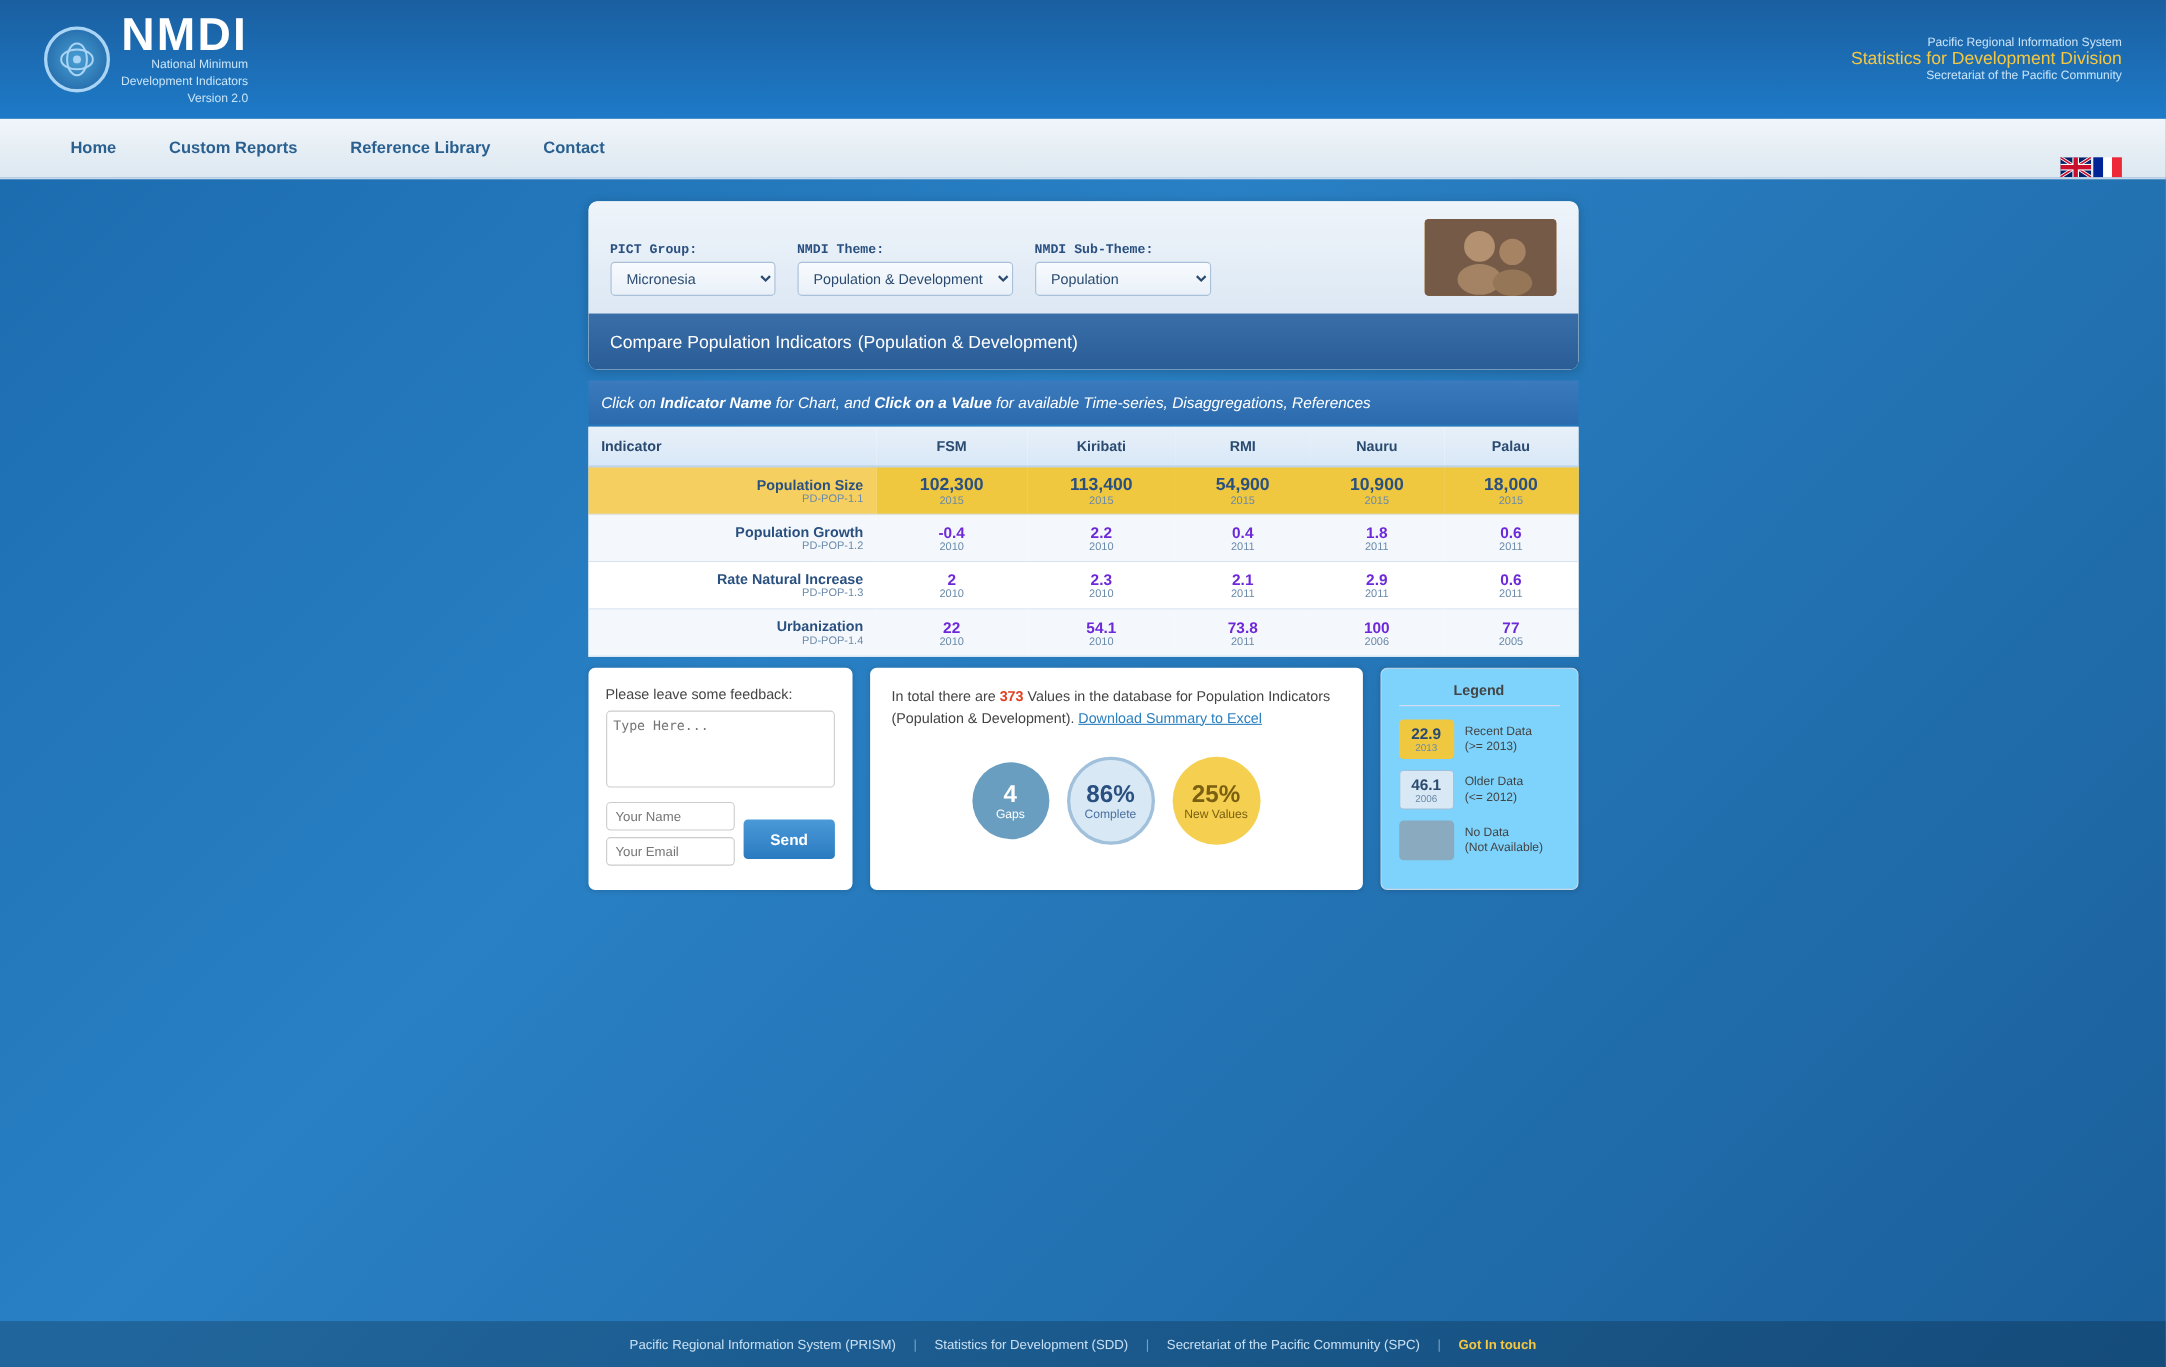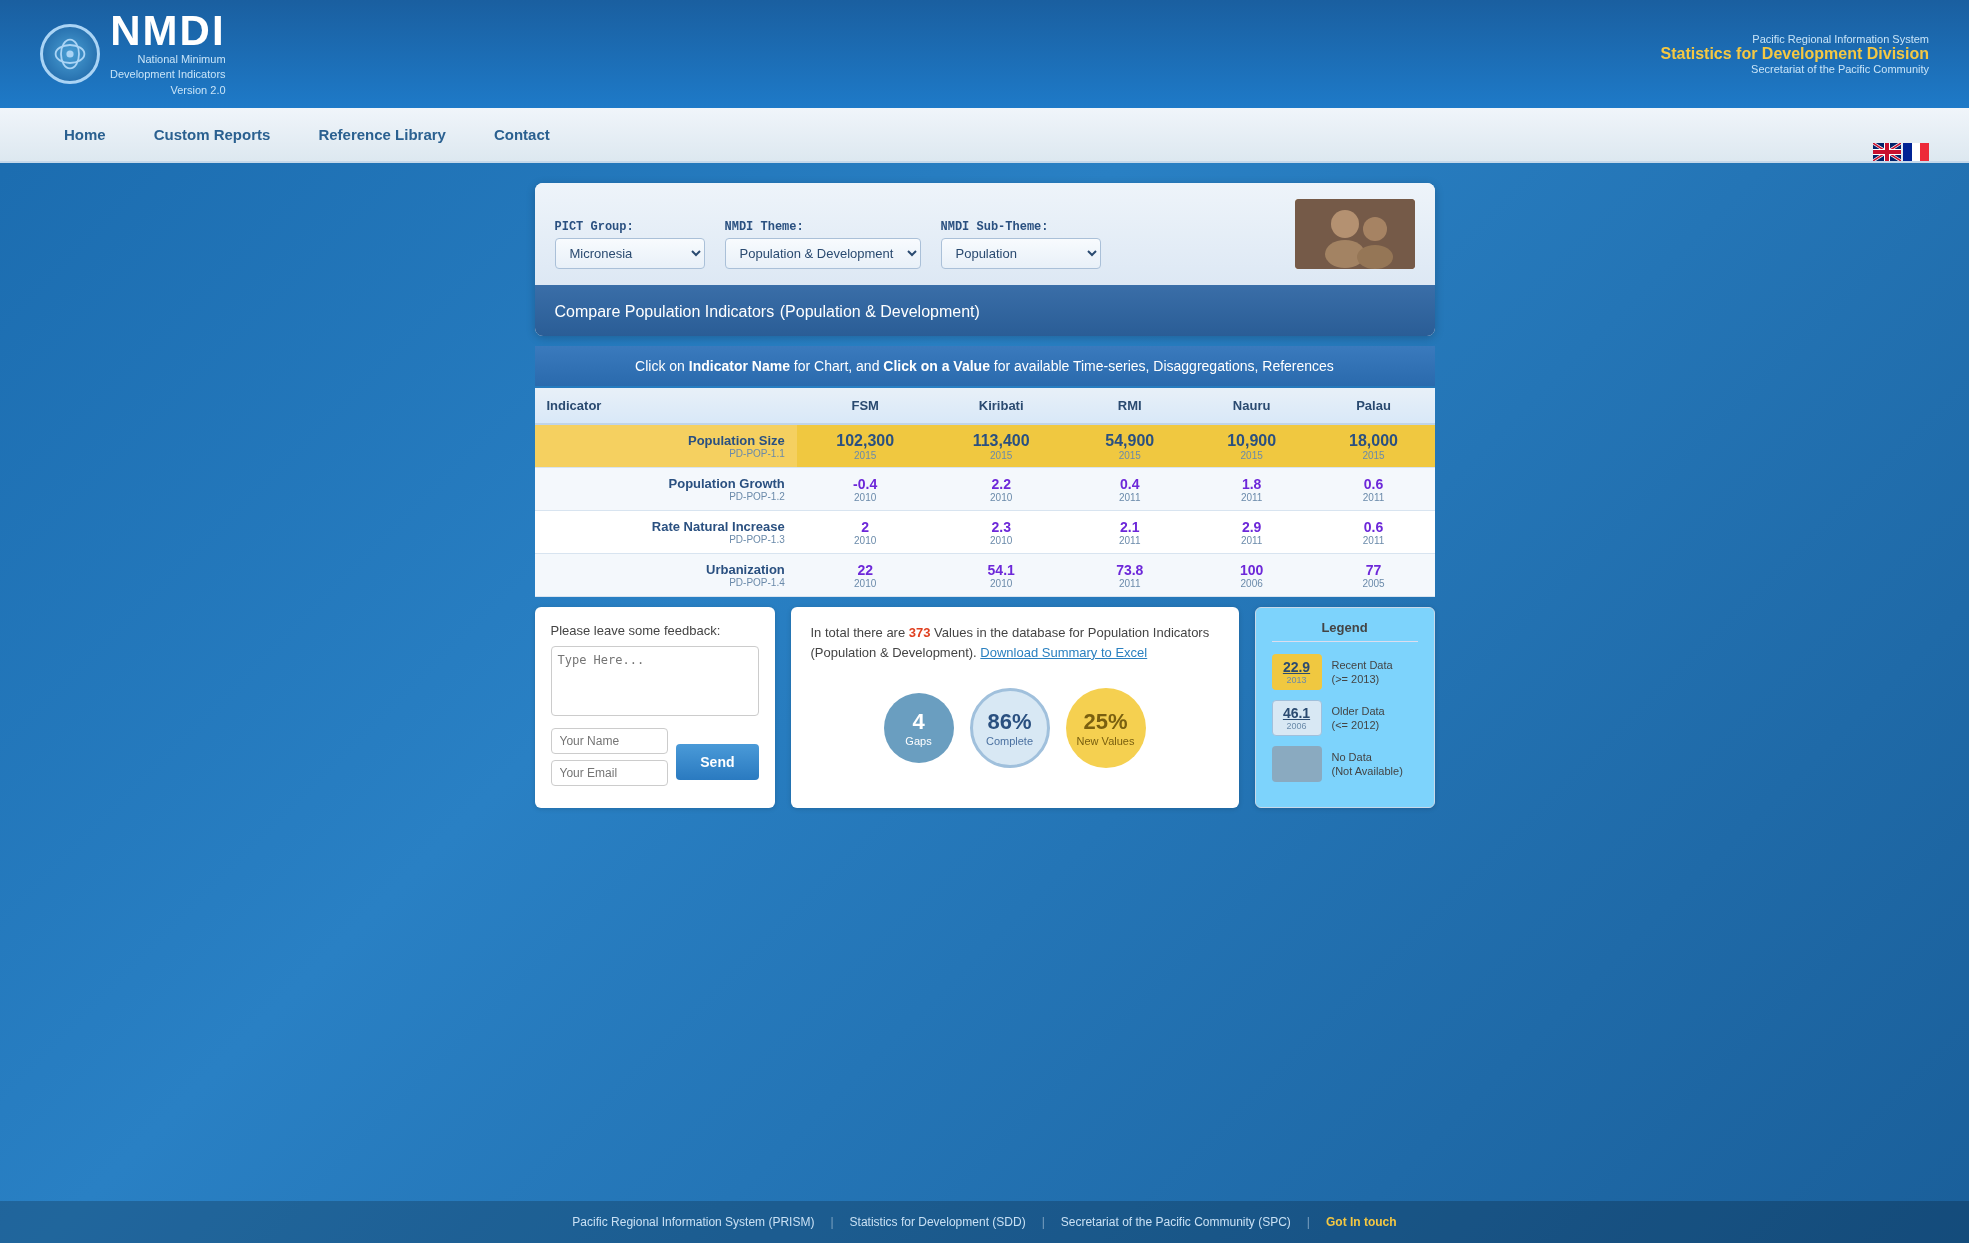--- a/index.html
+++ b/index.html
@@ -46,21 +46,21 @@
       letter-spacing: 2px;
       line-height: 1;
     }
     #brand-subtitle {
       font-size: 11px;
       color: #c8e4f8;
       line-height: 1.4;
     }
     #header-right { text-align: right; }
     #prism-label { font-size: 11px; color: #c8e4f8; }
-    #sdd-label { font-size: 16px; font-weight: bold; color: #f5c842; }
+    #sdd-label { font-size: 16px; font-weight: normal; color: #f5c842; }
     #spc-label { font-size: 11px; color: #c8e4f8; }
 
     
     #navbar {
       width: 100%;
       background: linear-gradient(to bottom, #f0f5fa, #dde8f0);
       display: flex;
       align-items: flex-end;
       padding: 0 40px;
       border-bottom: 2px solid #c5d8ea;
@@ -142,24 +142,24 @@
       overflow: hidden;
       display: flex;
       align-items: center;
       justify-content: center;
     }
 
     
     #click-notice {
       background: linear-gradient(to bottom, #3a7abd, #2a6aad);
       padding: 12px;
-      text-align: center;
       color: white;
       font-size: 14px;
       margin-bottom: 2px;
+      font-style: italic;
     }
     #click-notice strong { font-weight: bold; }
 
     
     #data-table-container {
       background: white;
       margin-bottom: 10px;
     }
     #data-table {
       width: 100%;
@@ -351,21 +351,21 @@
       border-radius: 4px;
       display: flex;
       flex-direction: column;
       align-items: center;
       justify-content: center;
       flex-shrink: 0;
     }
     .swatch-recent { background: #f0c840; }
     .swatch-older { background: #d8e8f4; border: 1px solid #a0c0dc; }
     .swatch-nodata { background: #8aaac0; }
-    .swatch-num { font-size: 14px; font-weight: bold; color: #2a4a70; text-decoration: underline; }
+    .swatch-num { font-size: 14px; font-weight: bold; color: #2a4a70; }
     .swatch-year { font-size: 9px; color: #6a8aaa; }
     .legend-desc { font-size: 11px; color: #444; line-height: 1.3; }
 
     
     #footer {
       width: 100%;
       background: rgba(0,0,0,0.2);
       padding: 14px 40px;
       display: flex;
       align-items: center;

